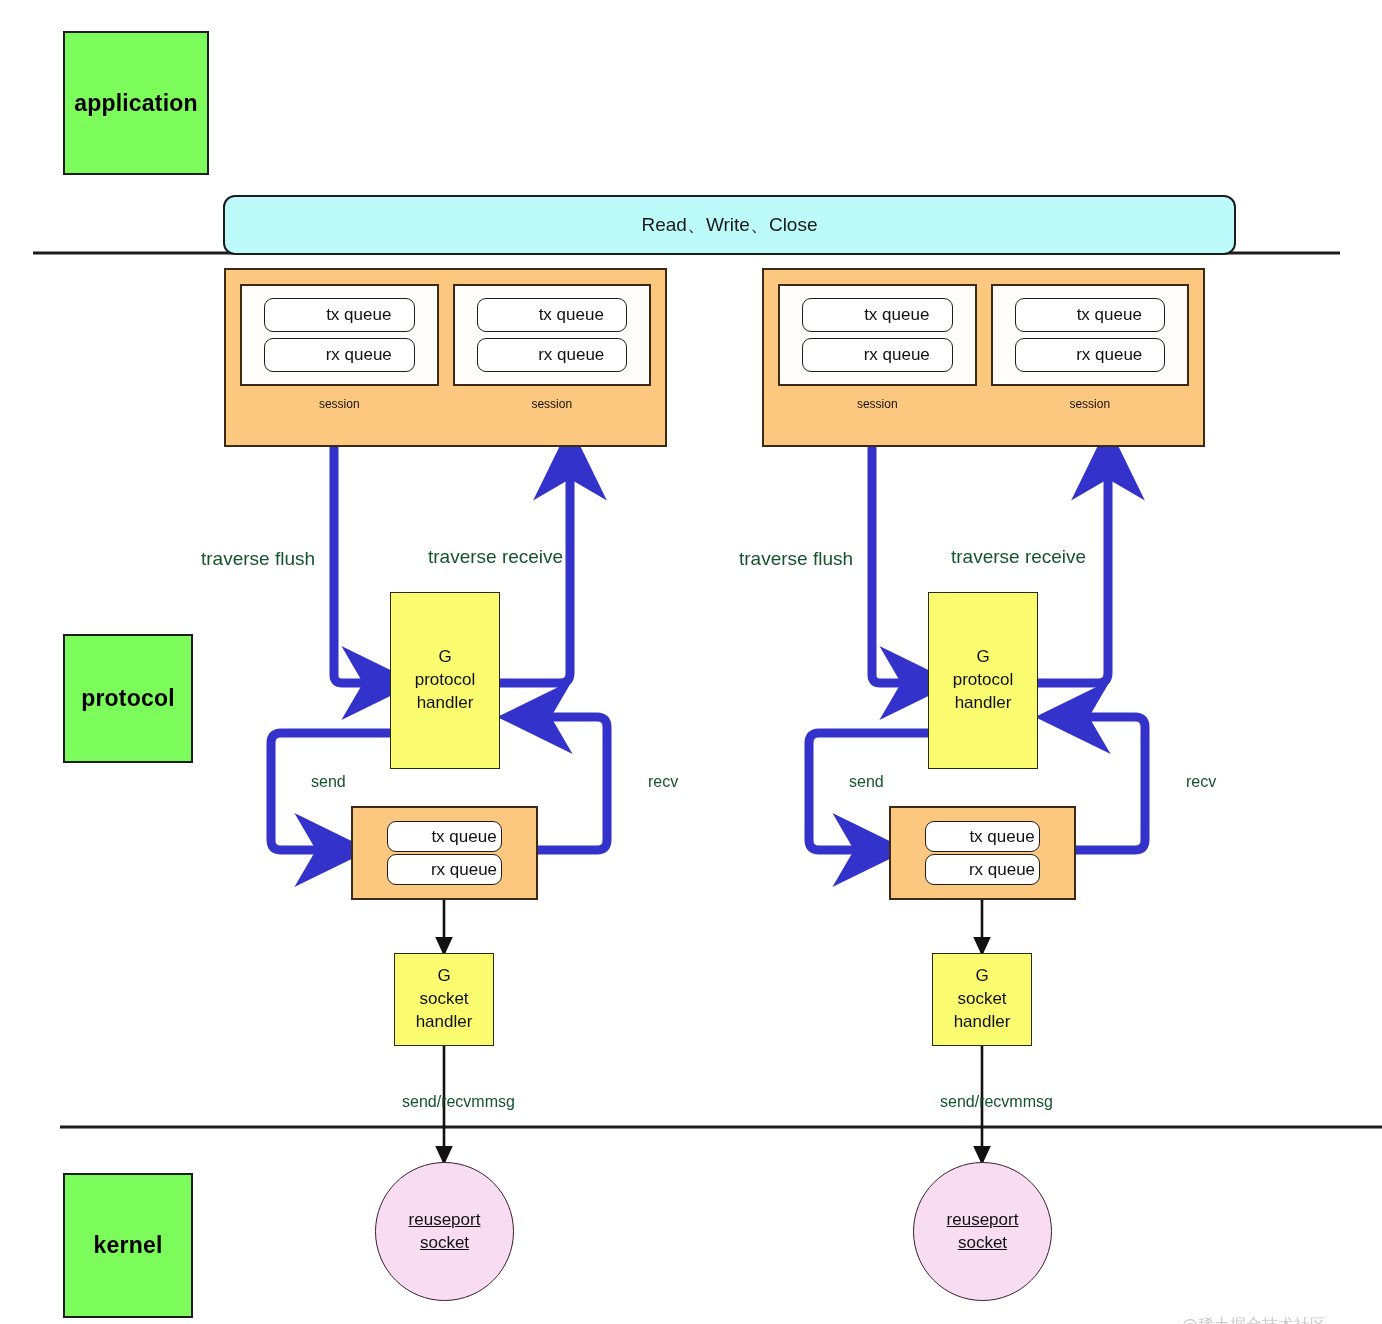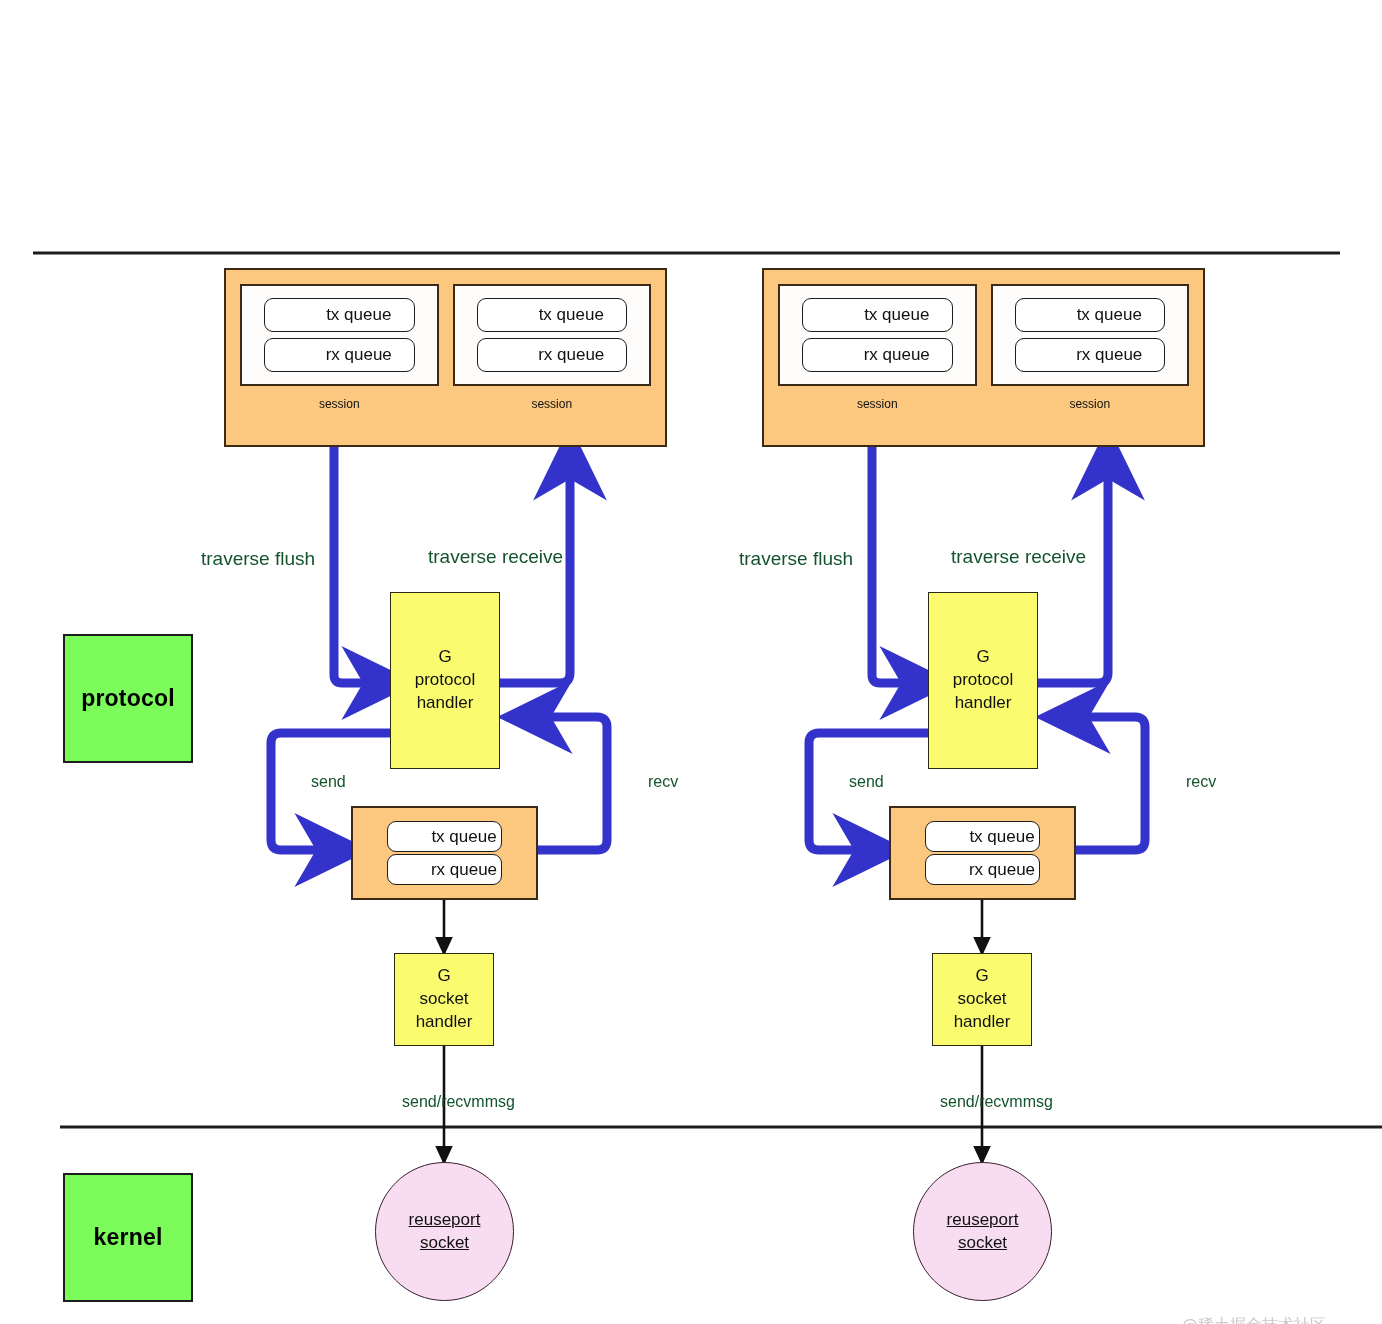--- a/index.html
+++ b/index.html
@@ -199,29 +199,35 @@
 
     <path d="M 928 733 L 819 733 Q 809 733 809 743 L 809 840 Q 809 850 819 850 L 863 850" fill="none" stroke="#3333CC" stroke-width="9" stroke-linecap="butt" marker-end="url(#blue-head)"></path>
 
     <path d="M 1076 850 L 1135 850 Q 1145 850 1145 840 L 1145 727 Q 1145 717 1135 717 L 1080 717" fill="none" stroke="#3333CC" stroke-width="9" stroke-linecap="butt" marker-end="url(#blue-head)"></path>
 
     <line x1="982" y1="900" x2="982" y2="953" stroke="#111111" stroke-width="2.6" marker-end="url(#blk-head)" marker-start="url(#blk-head-start)"></line>
 
     <line x1="982" y1="1046" x2="982" y2="1162" stroke="#111111" stroke-width="2.6" marker-end="url(#blk-head)"></line>
   </svg>
 
+  <div class="node layer-box" style="left:63px;top:31px;width:146px;height:144px;">
+    <span>application</span>
+  </div>
 
   <div class="node layer-box" style="left:63px;top:634px;width:130px;height:129px;">
     <span>protocol</span>
   </div>
 
-  <div class="node layer-box" style="left:63px;top:1173px;width:130px;height:129px;">
+  <div class="node layer-box" style="left:63px;top:1173px;width:130px;height:145px;">
     <span>kernel</span>
   </div>
 
+  <div class="node api-bar" style="left:223px;top:195px;width:1013px;height:60px;">
+    <span>Read、Write、Close</span>
+  </div>
 
   <div class="node session-group" style="left:224px;top:268px;width:443px;height:179px;">
 
     <div class="session">
       <div class="session-inner">
         <div class="queue">tx queue</div>
         <div class="queue">rx queue</div>
       </div>
       <div class="session-label">session</div>
     </div>

